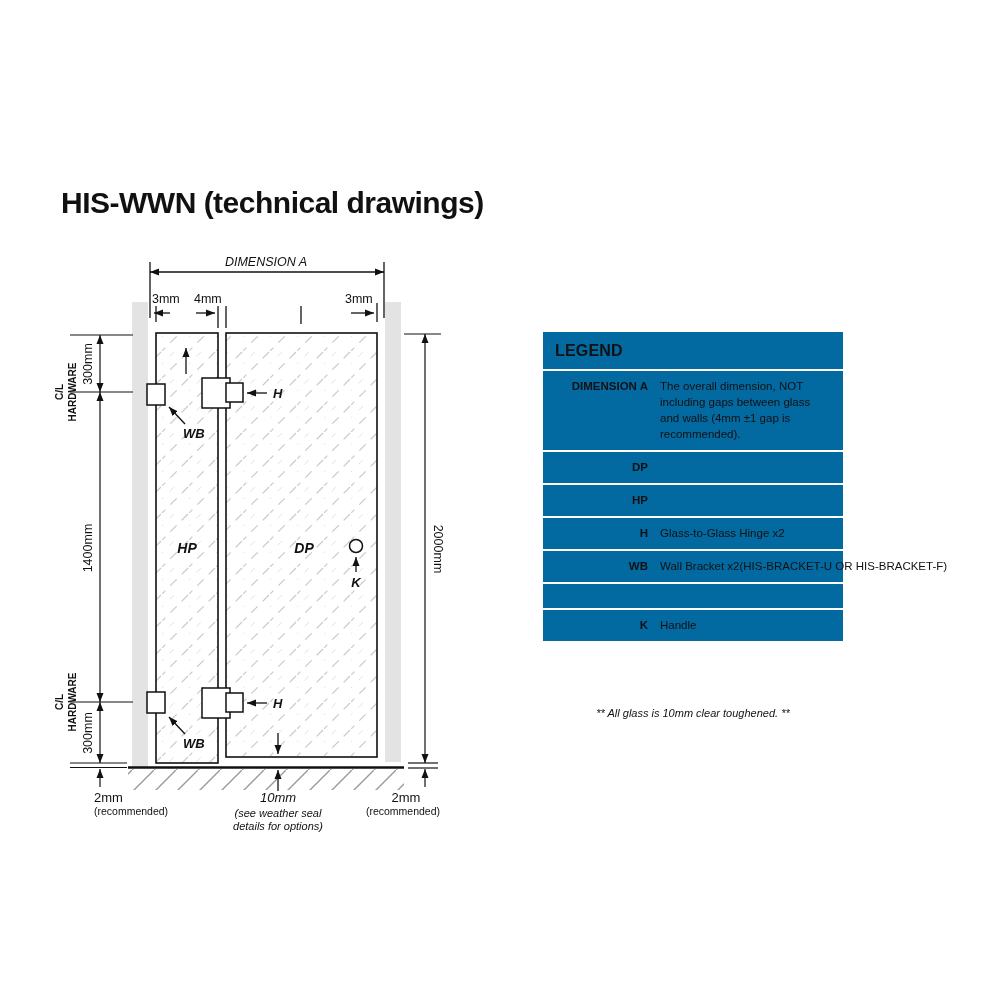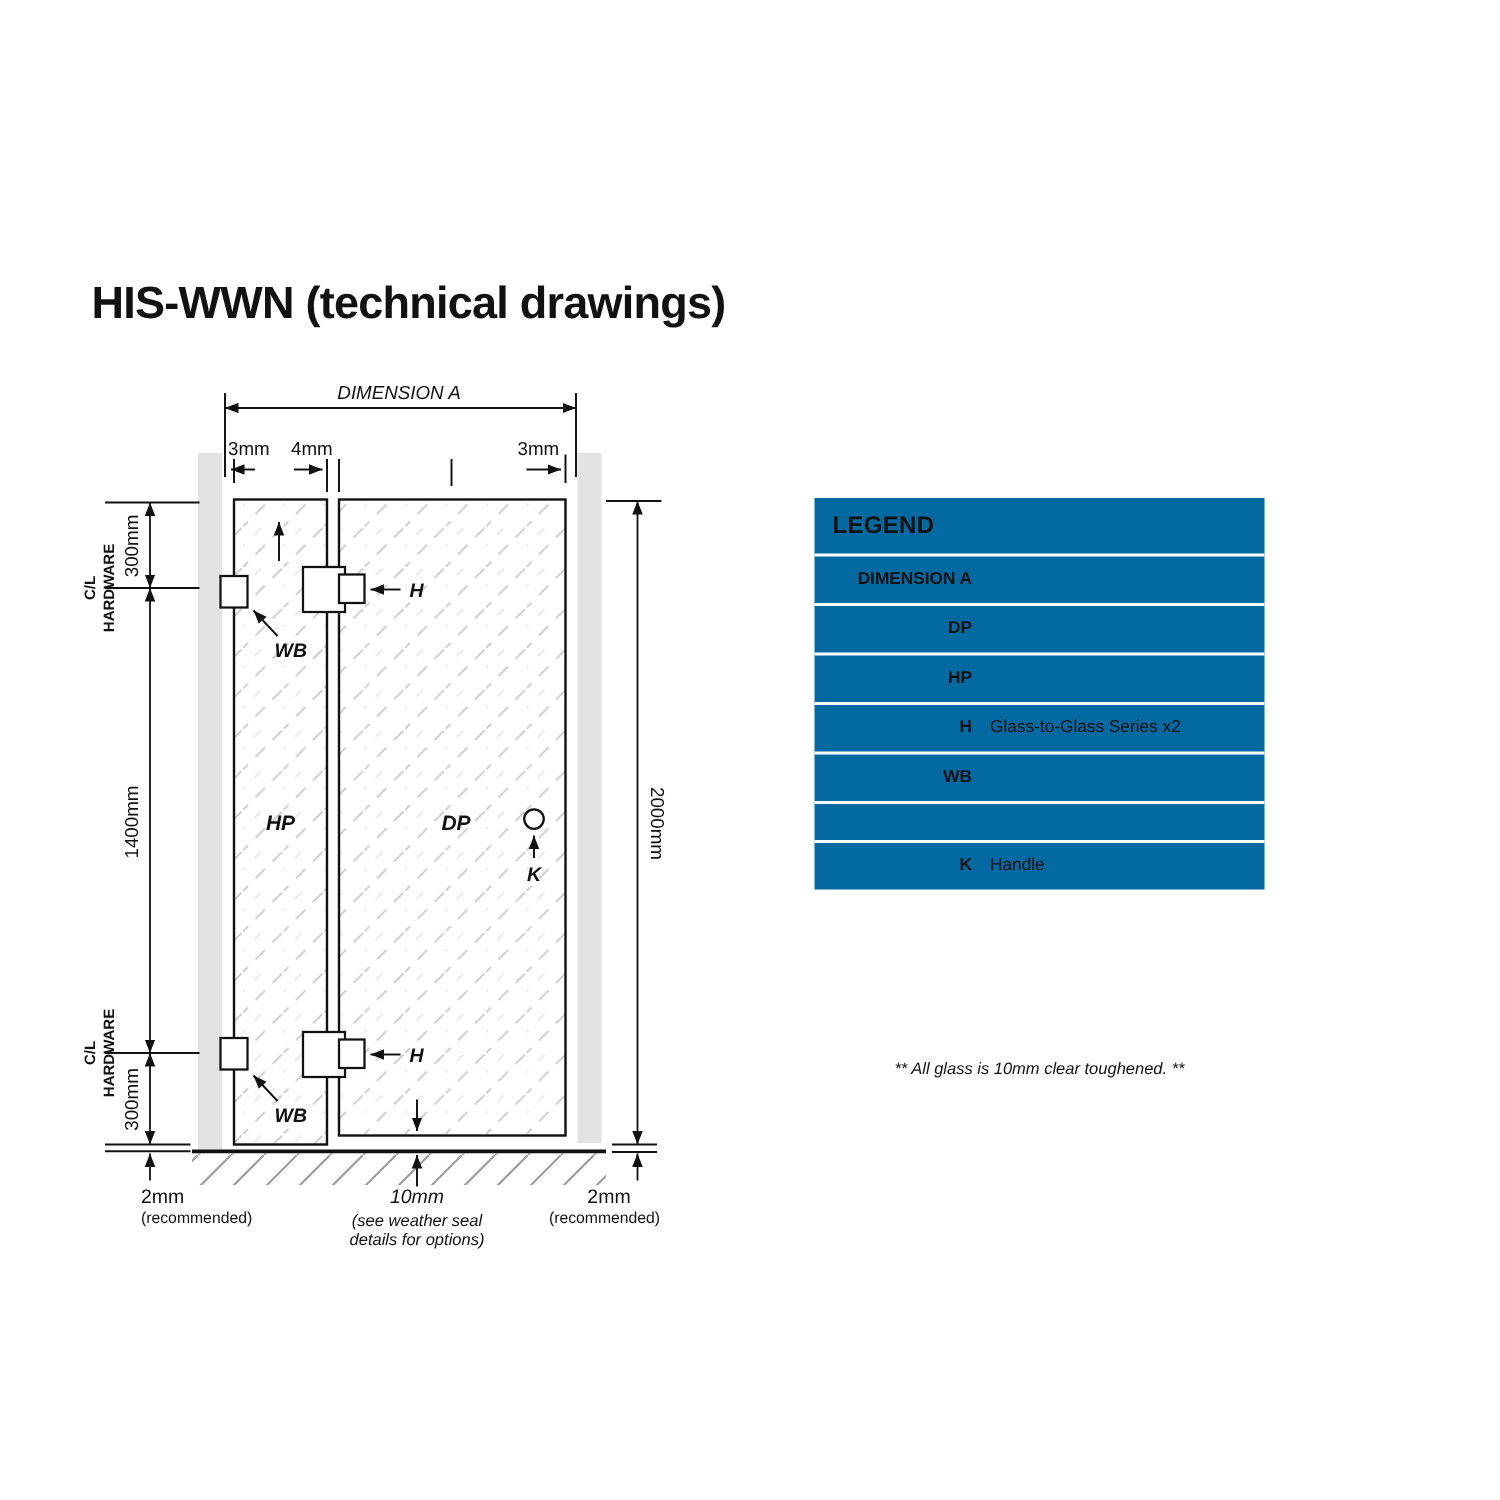--- a/index.html
+++ b/index.html
@@ -154,33 +154,38 @@
     <text class="t it mid" x="278" y="830" font-size="11">details for options)</text>
     <text class="t s13 mid" x="406" y="802">2mm</text>
     <text class="t small mid" x="403" y="815">(recommended)</text>
   </svg>
 
   <div class="legend">
     <div class="legend-header">LEGEND</div>
 
     <div class="legend-row">
       <div class="term">DIMENSION A</div>
+      <div class="desc">The overall dimension, NOT
+including gaps between glass
+and walls (4mm ±1 gap is
+recommended).</div>
     </div>
     <div class="legend-row">
       <div class="term">DP</div>
     </div>
     <div class="legend-row">
       <div class="term">HP</div>
     </div>
     <div class="legend-row">
       <div class="term">H</div>
-      <div class="desc">Glass-to-Glass Series x2</div>
+      <div class="desc">Glass-to-Glass Hinge x2</div>
     </div>
     <div class="legend-row nowrap">
       <div class="term">WB</div>
+      <div class="desc">Wall Bracket x2(HIS-BRACKET-U OR HIS-BRACKET-F)</div>
     </div>
     <div class="legend-row spacer">
       <div class="term"></div>
       <div class="desc"></div>
     </div>
     <div class="legend-row">
       <div class="term">K</div>
       <div class="desc">Handle</div>
     </div>
   </div>

